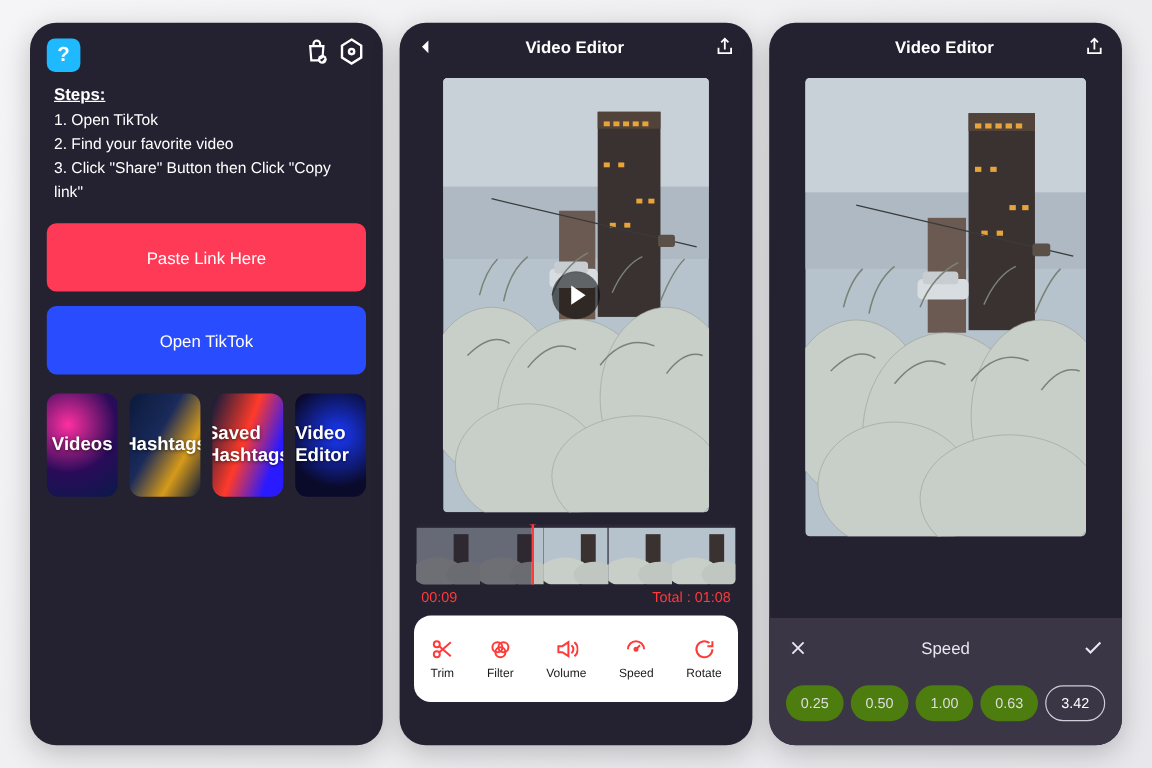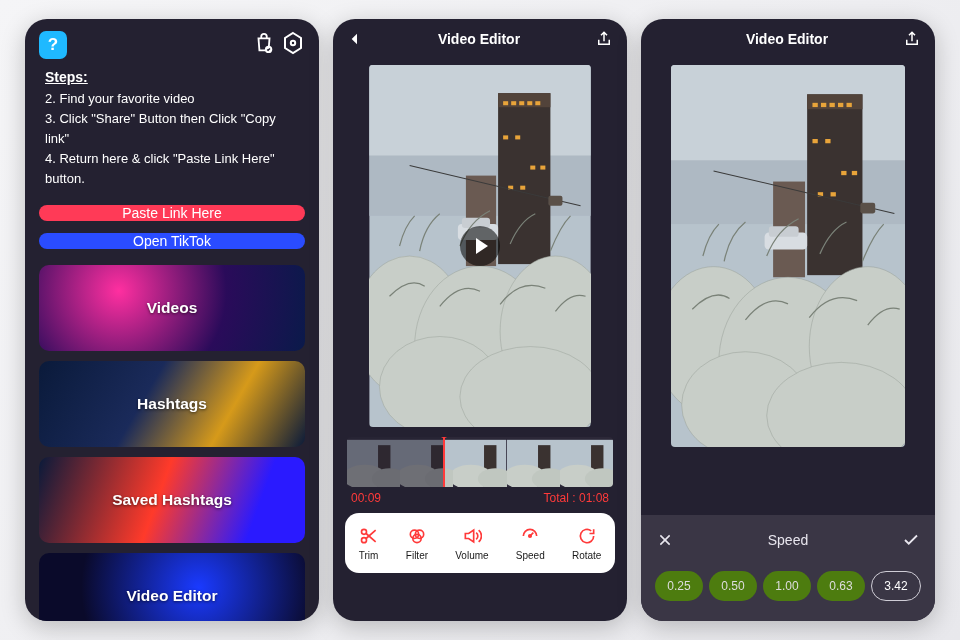--- a/index.html
+++ b/index.html
@@ -20,21 +20,21 @@
   }
   
   .s1-top { display:flex; justify-content:space-between; align-items:center; padding:12px 14px 4px; }
   .help-badge { width:28px; height:28px; background:#1fb9ff; border-radius:7px; display:flex; align-items:center; justify-content:center; color:#fff; font-weight:700; font-size:17px;}
   .top-icons { display:flex; gap:6px; align-items:center; }
   .steps { color:#fff; padding: 4px 20px 10px; font-size:13px; line-height:1.55;}
   .steps b { font-size:14px;text-decoration:underline; }
   .btn { margin: 6px 14px; height:57px; border-radius:8px; display:flex; align-items:center; justify-content:center; color:#fff; font-size:14px; font-weight:500;}
   .btn.red { background:#ff3a57; }
   .btn.blue { background:#2a4cff; }
-  .grid { display:grid; grid-template-columns:1fr; gap:10px; padding:10px 14px; }
+  .grid { display:grid; grid-template-columns:1fr 1fr 1fr 1fr; gap:10px; padding:10px 14px; }
   .tile { height:86px; border-radius:10px; display:flex; align-items:center; justify-content:center; color:#fff; font-weight:700; font-size:15.5px; position:relative; overflow:hidden; text-shadow:0 1px 3px rgba(0,0,0,.6);}
   .tile.a { background: radial-gradient(circle at 30% 30%, #ff2fa0 0%, #2a0b5a 55%, #0a1a4a 100%); }
   .tile.b { background: linear-gradient(120deg, #0a1a3a 0%, #1a2a5a 40%, #d69a1a 70%, #0a1a3a 100%); }
   .tile.c { background: linear-gradient(110deg, #0a1a3a 0%, #ff3a2a 45%, #2a1aff 80%); }
   .tile.d { background: radial-gradient(circle at 60% 40%, #1a3aff 0%, #0a0a2a 70%); }
   
   .hdr { height:40px; display:flex; align-items:center; justify-content:space-between; padding:0 14px; color:#fff; font-size:14px; font-weight:600; }
   .hdr .back svg, .hdr .share svg { display:block; }
   .preview { flex:0 0 auto; display:flex; align-items:center; justify-content:center; padding:6px 0 4px; }
   .vid { border-radius:4px; overflow:hidden; position:relative; }
@@ -44,21 +44,21 @@
   
   .timeline { margin:6px 14px 2px; height:50px; position:relative; background:#2c2838; border-radius:4px; overflow:hidden; display:flex;}
   .thumb { flex:1; }
   .thumb svg { width:100%; height:100%; display:block;}
   .playhead { position:absolute; left:36%; top:-4px; bottom:-4px; width:2px; background:#ff3a3a;}
   .playhead::before { content:""; position:absolute; left:-3px; top:-3px; width:8px; height:8px; background:#ff3a3a; border-radius:50%;}
   .faded { position:absolute; left:0; top:0; bottom:0; width:36%; background:rgba(36,33,49,.55);}
   .timelabels { display:flex; justify-content:space-between; padding:2px 18px 0; font-size:12px;}
   .timelabels .cur { color:#ff3a3a;}
   .timelabels .tot { color:#ff3a3a;}
-  .toolbar { margin:8px 12px 12px; background:#fff; border-radius:14px; height:60px; display:flex; justify-content:space-around; align-items:center;}
+  .toolbar { margin:8px 12px 12px; background:#fff; border-radius:14px; height:72px; display:flex; justify-content:space-around; align-items:center;}
   .tool { display:flex; flex-direction:column; align-items:center; gap:2px; color:#1a1a1a; font-size:10px;}
   .tool svg { width:20px; height:20px; }
   .tool .ic { color:#ff3a3a; }
   
   .s3 .preview { padding-top:6px; }
   .panel { background:#3a3645; margin-top:auto; padding:16px 14px 20px; }
   .panel-hdr { display:flex; align-items:center; justify-content:space-between; color:#e8e6ee; font-size:14px; margin-bottom:22px;}
   .panel-hdr .x, .panel-hdr .ck { width:20px; display:flex; justify-content:center;}
   .speed-row { display:flex; justify-content:space-between; gap:6px;}
   .chip { flex:1; height:30px; border-radius:15px; background:#4d7c0f; color:#ddd; font-size:12px; display:flex; align-items:center; justify-content:center;}
@@ -135,23 +135,23 @@
       <span>
         <svg width="24" height="24" viewBox="0 0 24 24" fill="none" stroke="#fff" stroke-width="2">
             <path d="M12 2l8 5v10l-8 5-8-5V7z"></path>
             <circle cx="12" cy="12" r="2.2"></circle>
           </svg>
       </span>
     </div>
   </div>
   <div class="steps">
     <b>Steps:</b>
+    <div>1. <span>Open TikTok</span></div>
     <div>2. <span>Find your favorite video</span></div>
     <div>3. <span>Click "Share" Button then Click "Copy link"</span></div>
-    <div>4. <span>Return here &amp; click "Paste Link Here" button.</span></div>
   </div>
   <div class="btn red">Paste Link Here</div>
   <div class="btn blue">Open TikTok</div>
   <div class="grid">
     <div class="tile a">Videos</div>
     <div class="tile b">Hashtags</div>
     <div class="tile c">Saved Hashtags</div>
     <div class="tile d">Video Editor</div>
   </div>
 </div>

